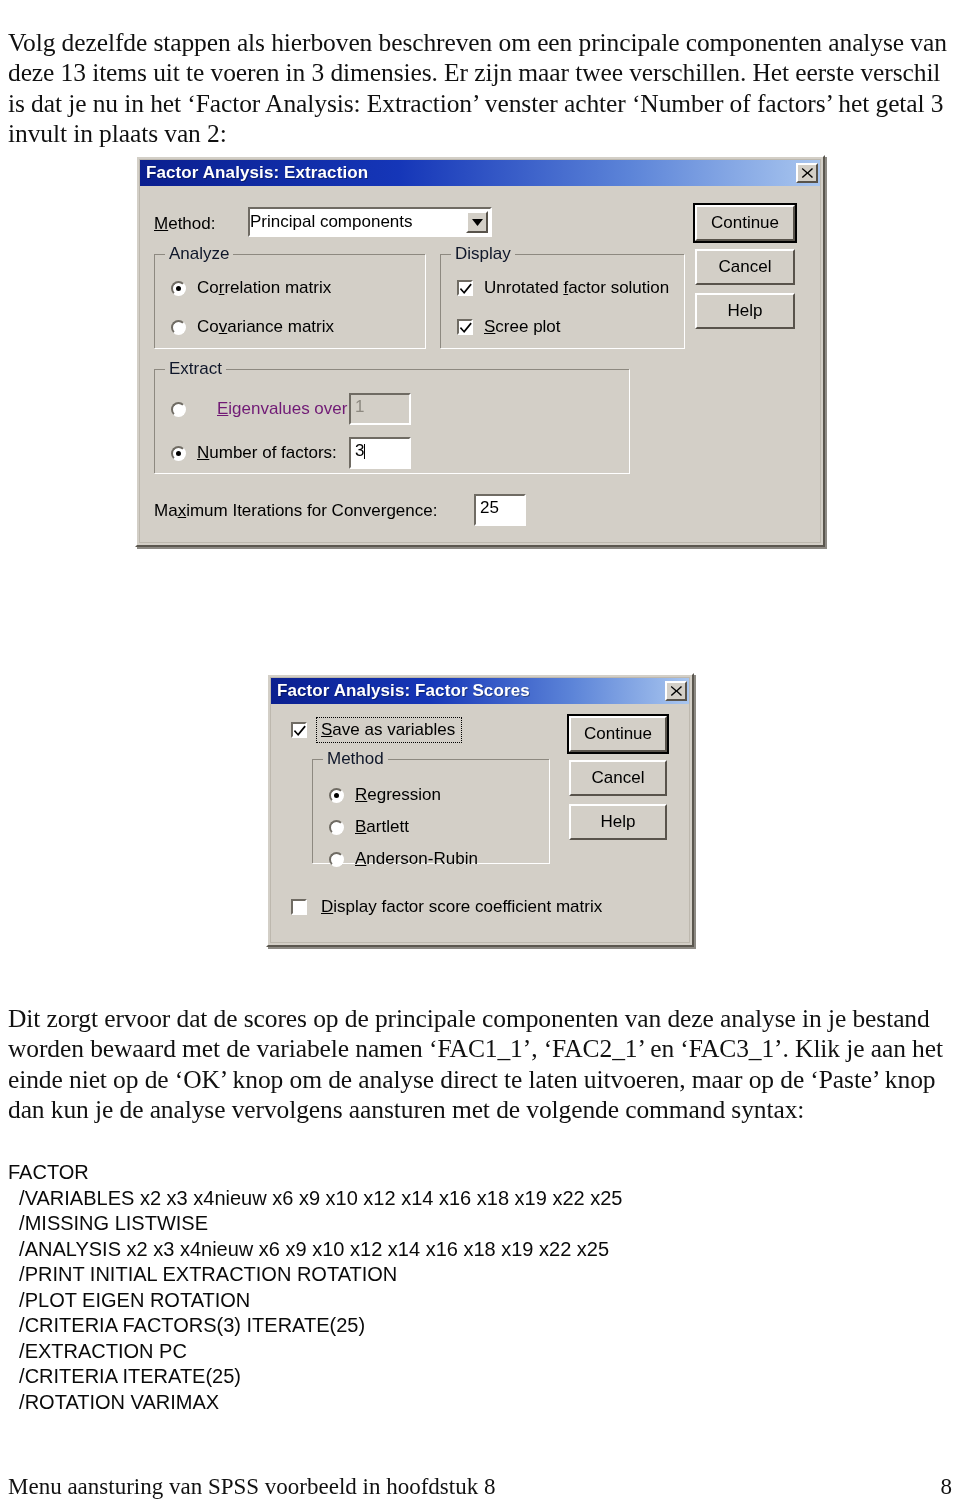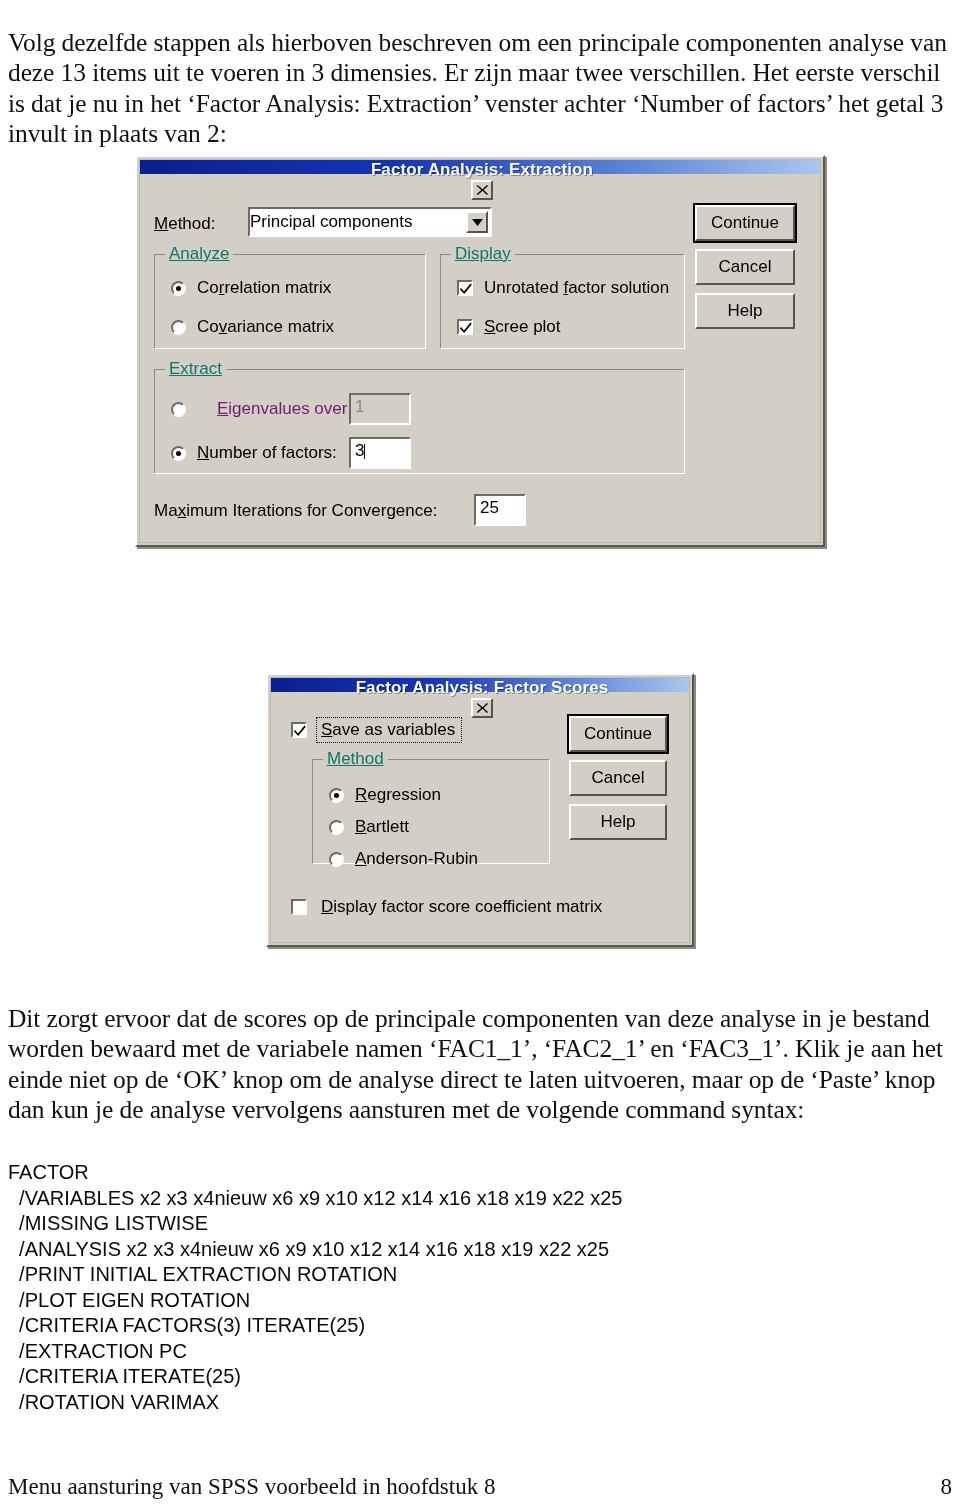--- a/index.html
+++ b/index.html
@@ -94,27 +94,26 @@
     inset: 2px;
     border: 1px solid #bdb8ae;
     box-sizing: border-box;
   }
 
   .titlebar {
     position: absolute;
     left: 3px;
     right: 3px;
     top: 3px;
-    height: 14px;
+    height: 26px;
     background: linear-gradient(to right, #0a1f8f 0%, #1536b8 38%, #5c84d8 72%, #a9c6ef 100%);
     display: flex;
     align-items: center;
     padding: 0 2px 0 6px;
     box-sizing: border-box;
-    flex-direction: column;
   }
   .titlebar .title-text {
     color: #ffffff;
     font-family: "Liberation Sans", sans-serif;
     font-weight: bold;
     font-size: 17px;
     letter-spacing: 0.1px;
     white-space: nowrap;
     flex: 1 1 auto;
     text-shadow: 1px 1px 0 rgba(0,0,0,0.35);
@@ -153,23 +152,22 @@
     pointer-events: none;
   }
   .group-legend {
     position: absolute;
     top: -11px;
     left: 10px;
     background: #d3cfc7;
     padding: 0 4px;
     font-family: "Liberation Sans", sans-serif;
     font-size: 17px;
-    color: #0f766e;
+    color: #0f172a;
     white-space: nowrap;
-    text-decoration: underline;
   }
 
   
   .lbl {
     position: absolute;
     font-family: "Liberation Sans", sans-serif;
     font-size: 17px;
     color: #000;
     white-space: nowrap;
   }
@@ -352,21 +350,21 @@
     </span>
     <span class="lbl" style="left:347px; top:121px;">Unrotated <span class="u">f</span>actor solution</span>
 
     <span class="cbox" style="left:320px; top:162px;">
       <svg width="14" height="14" viewBox="0 0 14 14" aria-hidden="true">
         <path d="M2 7 L5 10.5 L11.5 2.5 L12.8 3.7 L5.2 13 L0.9 8.2 Z" fill="#000"></path>
       </svg>
     </span>
     <span class="lbl" style="left:347px; top:160px;"><span class="u">S</span>cree plot</span>
 
-    <div class="groupbox" style="left:17px; top:212px; width:531px; height:105px;">
+    <div class="groupbox" style="left:17px; top:212px; width:476px; height:105px;">
       <span class="group-legend">Extract</span>
     </div>
 
     <span class="radio" style="left:34px; top:245px;"></span>
     <span class="lbl dim" style="left:60px; top:242px;"><span class="u">E</span>igenvalues over:</span>
     <div class="field disabled" style="left:212px; top:236px; width:62px; height:32px;">1</div>
 
     <span class="radio" style="left:34px; top:289px;">
       <span class="dot"></span>
     </span>

